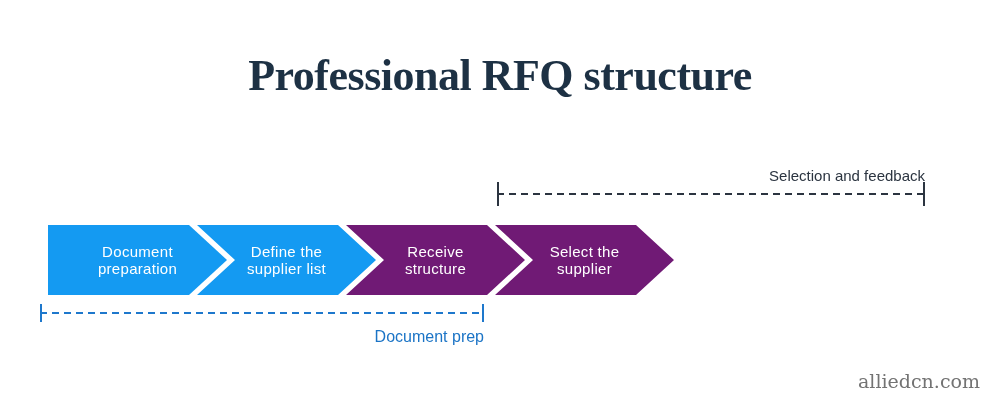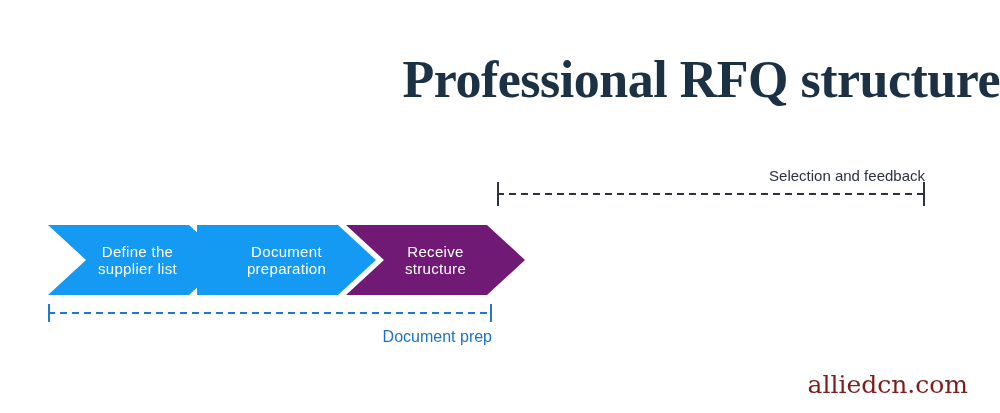--- a/index.html
+++ b/index.html
@@ -5,30 +5,30 @@
   * { margin:0; padding:0; box-sizing:border-box; }
   body { background:#ffffff; }
   .canvas {
     position:relative; width:1000px; height:413px; background:#ffffff;
     overflow:hidden; font-family:"Liberation Sans", sans-serif;
   }
 
   
   .title {
     position:absolute; top:50px; left:0; width:100%;
-    text-align:right;
+    text-align:center;
     font-family:"Liberation Serif","DejaVu Serif",serif;
-    font-size:52px; font-weight:600; letter-spacing:-0.5px;
+    font-size:44px; font-weight:600; letter-spacing:-0.5px;
     color:#1d3144;
   }
 
   
   .bracket { position:absolute; }
   .bracket-top { left:497px; top:167px; width:428px; }
-  .bracket-bottom { left:48px; top:312px; width:444px; }
+  .bracket-bottom { left:40px; top:312px; width:444px; }
   .bracket-label { text-align:right; }
   .top-label { font-size:15px; color:#2b3440; margin-bottom:9px; }
   .bottom-label { font-size:16px; color:#1b74c6; margin-top:14px; }
   .bracket-line { position:relative; height:2px; }
   .dark-line { background:repeating-linear-gradient(90deg,#2b3440 0,#2b3440 7px,transparent 7px,transparent 12px); }
   .blue-line { background:repeating-linear-gradient(90deg,#1e78cc 0,#1e78cc 7px,transparent 7px,transparent 12px); }
   .tick { position:absolute; width:2px; }
   .dark-tick { height:24px; top:-11px; background:#2b3440; }
   .blue-tick { height:18px; top:-8px; background:#1e78cc; }
   .tick-left { left:0; }
@@ -44,64 +44,70 @@
   }
   .chevron + .chevron { margin-left:-30px; }
   .chevron.first  { clip-path:polygon(0 0, 141px 0, 179px 50%, 141px 100%, 0 100%); }
   .chevron.notched{ clip-path:polygon(0 0, 141px 0, 179px 50%, 141px 100%, 0 100%, 38px 50%); }
   .phase-blue { background:#149af2; }
   .phase-navy { background:#701a75; }
   .chevron-text span { display:block; }
 
   
   .watermark {
-    position:absolute; top:370px; right:32px;
+    position:absolute; top:370px; right:20px;
     font-family:"DejaVu Serif","Liberation Serif",serif;
-    font-size:25px; color:#7f1d1d;
+    font-size:19px; color:#737373;
   }
 </style>
 </head>
 <body>
 
 <div class="canvas">
 
   <h1 class="title">Professional RFQ structure</h1>
 
   <div class="bracket bracket-top">
     <div class="bracket-label top-label">Selection and feedback</div>
     <div class="bracket-line dark-line">
       <span class="tick dark-tick tick-left"></span>
       <span class="tick dark-tick tick-right"></span>
     </div>
   </div>
 
   <div class="chevron-row">
 
+    <div class="chevron first phase-blue">
+      <div class="chevron-text">
+        <span>Document</span>
+        <span>preparation</span>
+      </div>
+    </div>
+
     <div class="chevron notched phase-blue">
       <div class="chevron-text">
         <span>Define the</span>
         <span>supplier list</span>
-      </div>
-    </div>
-
-    <div class="chevron first phase-blue">
-      <div class="chevron-text">
-        <span>Document</span>
-        <span>preparation</span>
       </div>
     </div>
 
 
     <div class="chevron notched phase-navy">
       <div class="chevron-text">
         <span>Receive</span>
         <span>structure</span>
       </div>
     </div>
 
+    <div class="chevron notched phase-navy">
+      <div class="chevron-text">
+        <span>Select the</span>
+        <span>supplier</span>
+      </div>
+    </div>
 
 
   </div>
 
   <div class="bracket bracket-bottom">
     <div class="bracket-line blue-line">
       <span class="tick blue-tick tick-left"></span>
       <span class="tick blue-tick tick-right"></span>
     </div>
     <div class="bracket-label bottom-label">Document prep</div>

